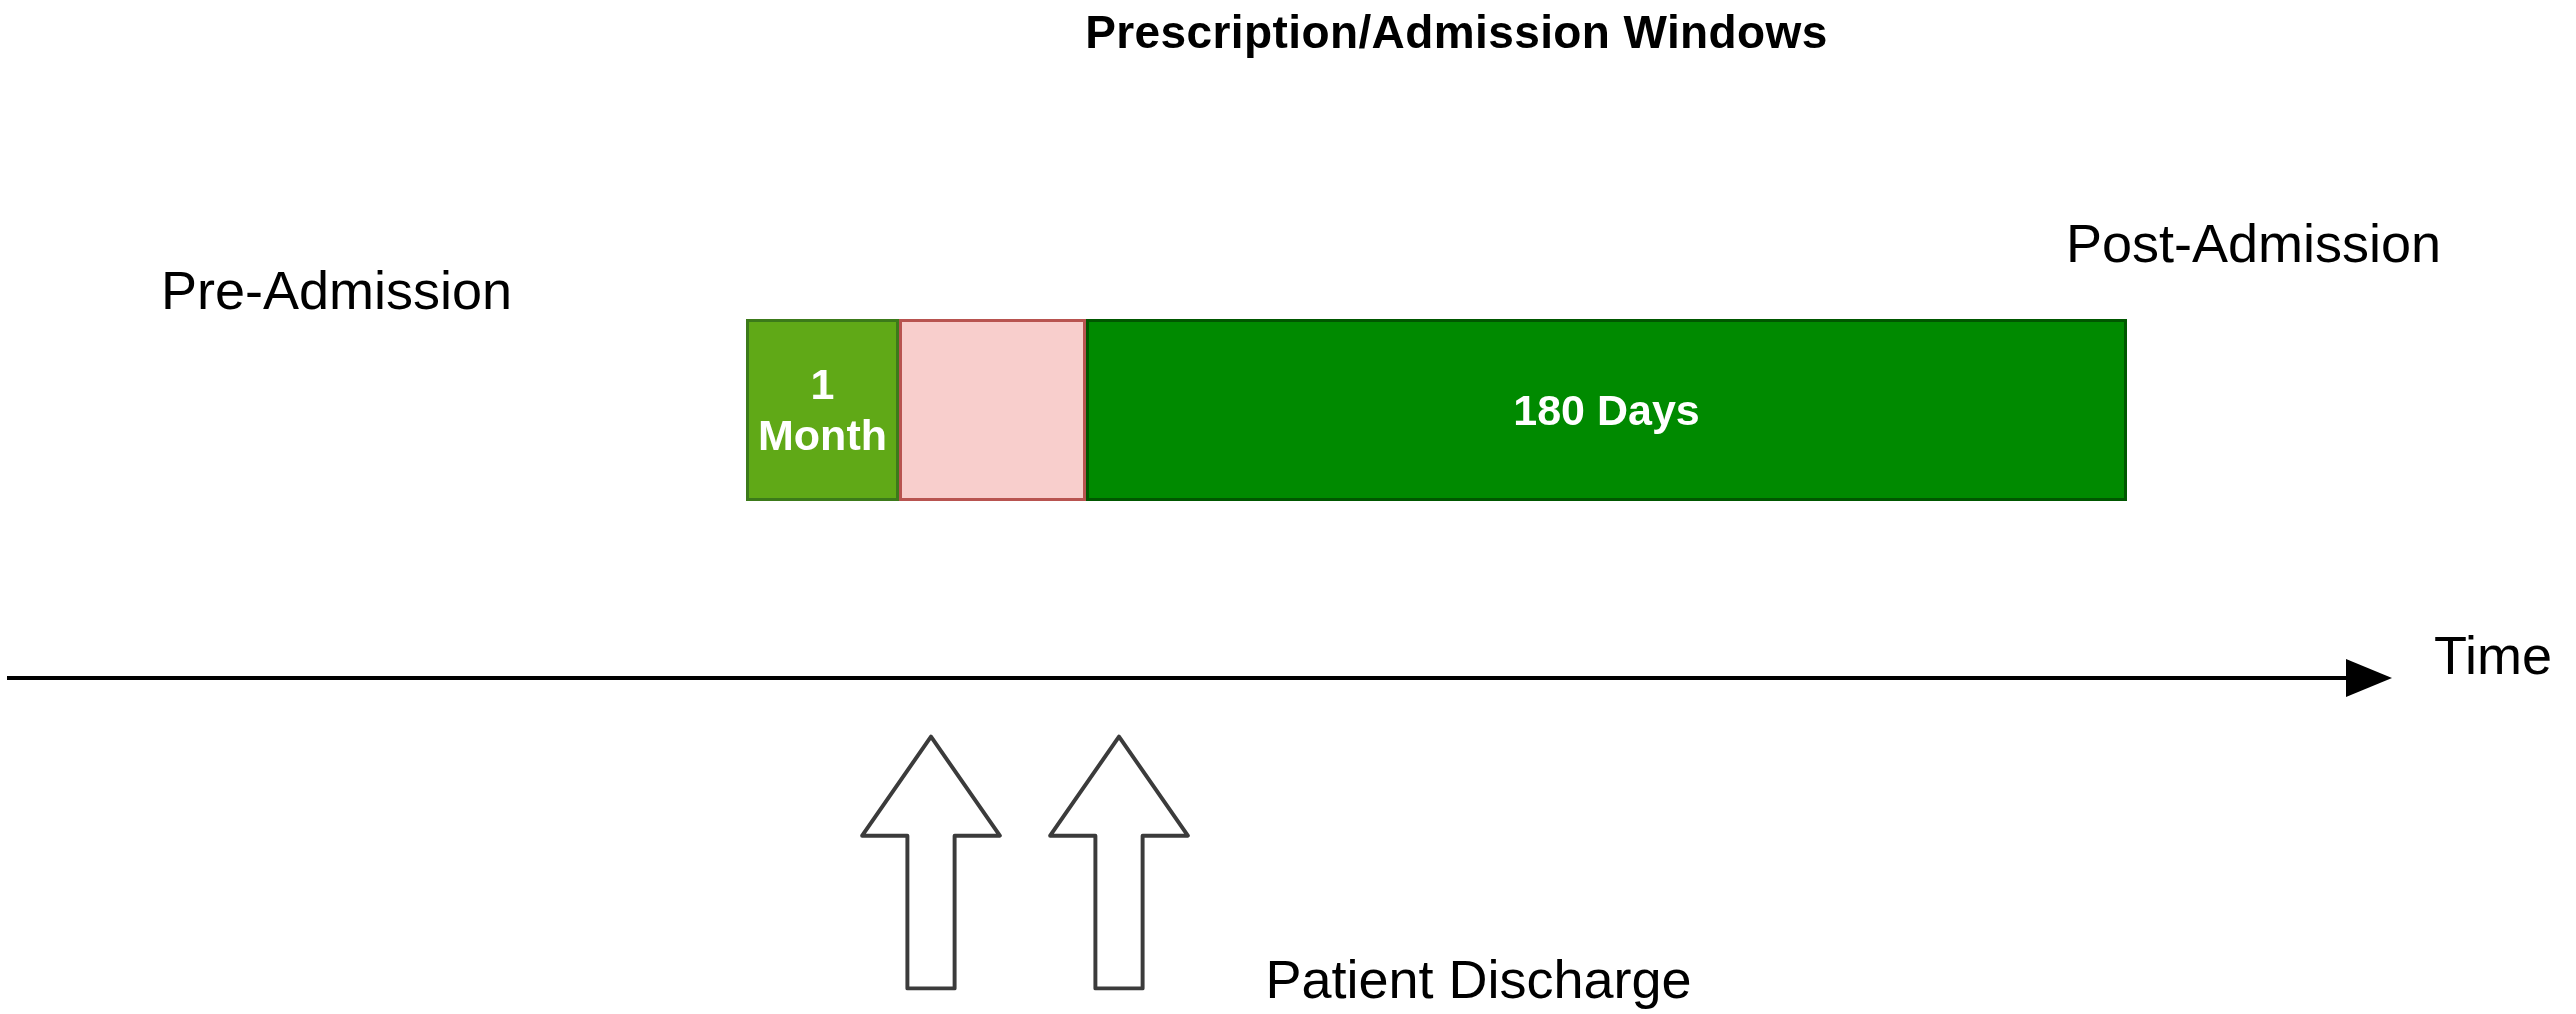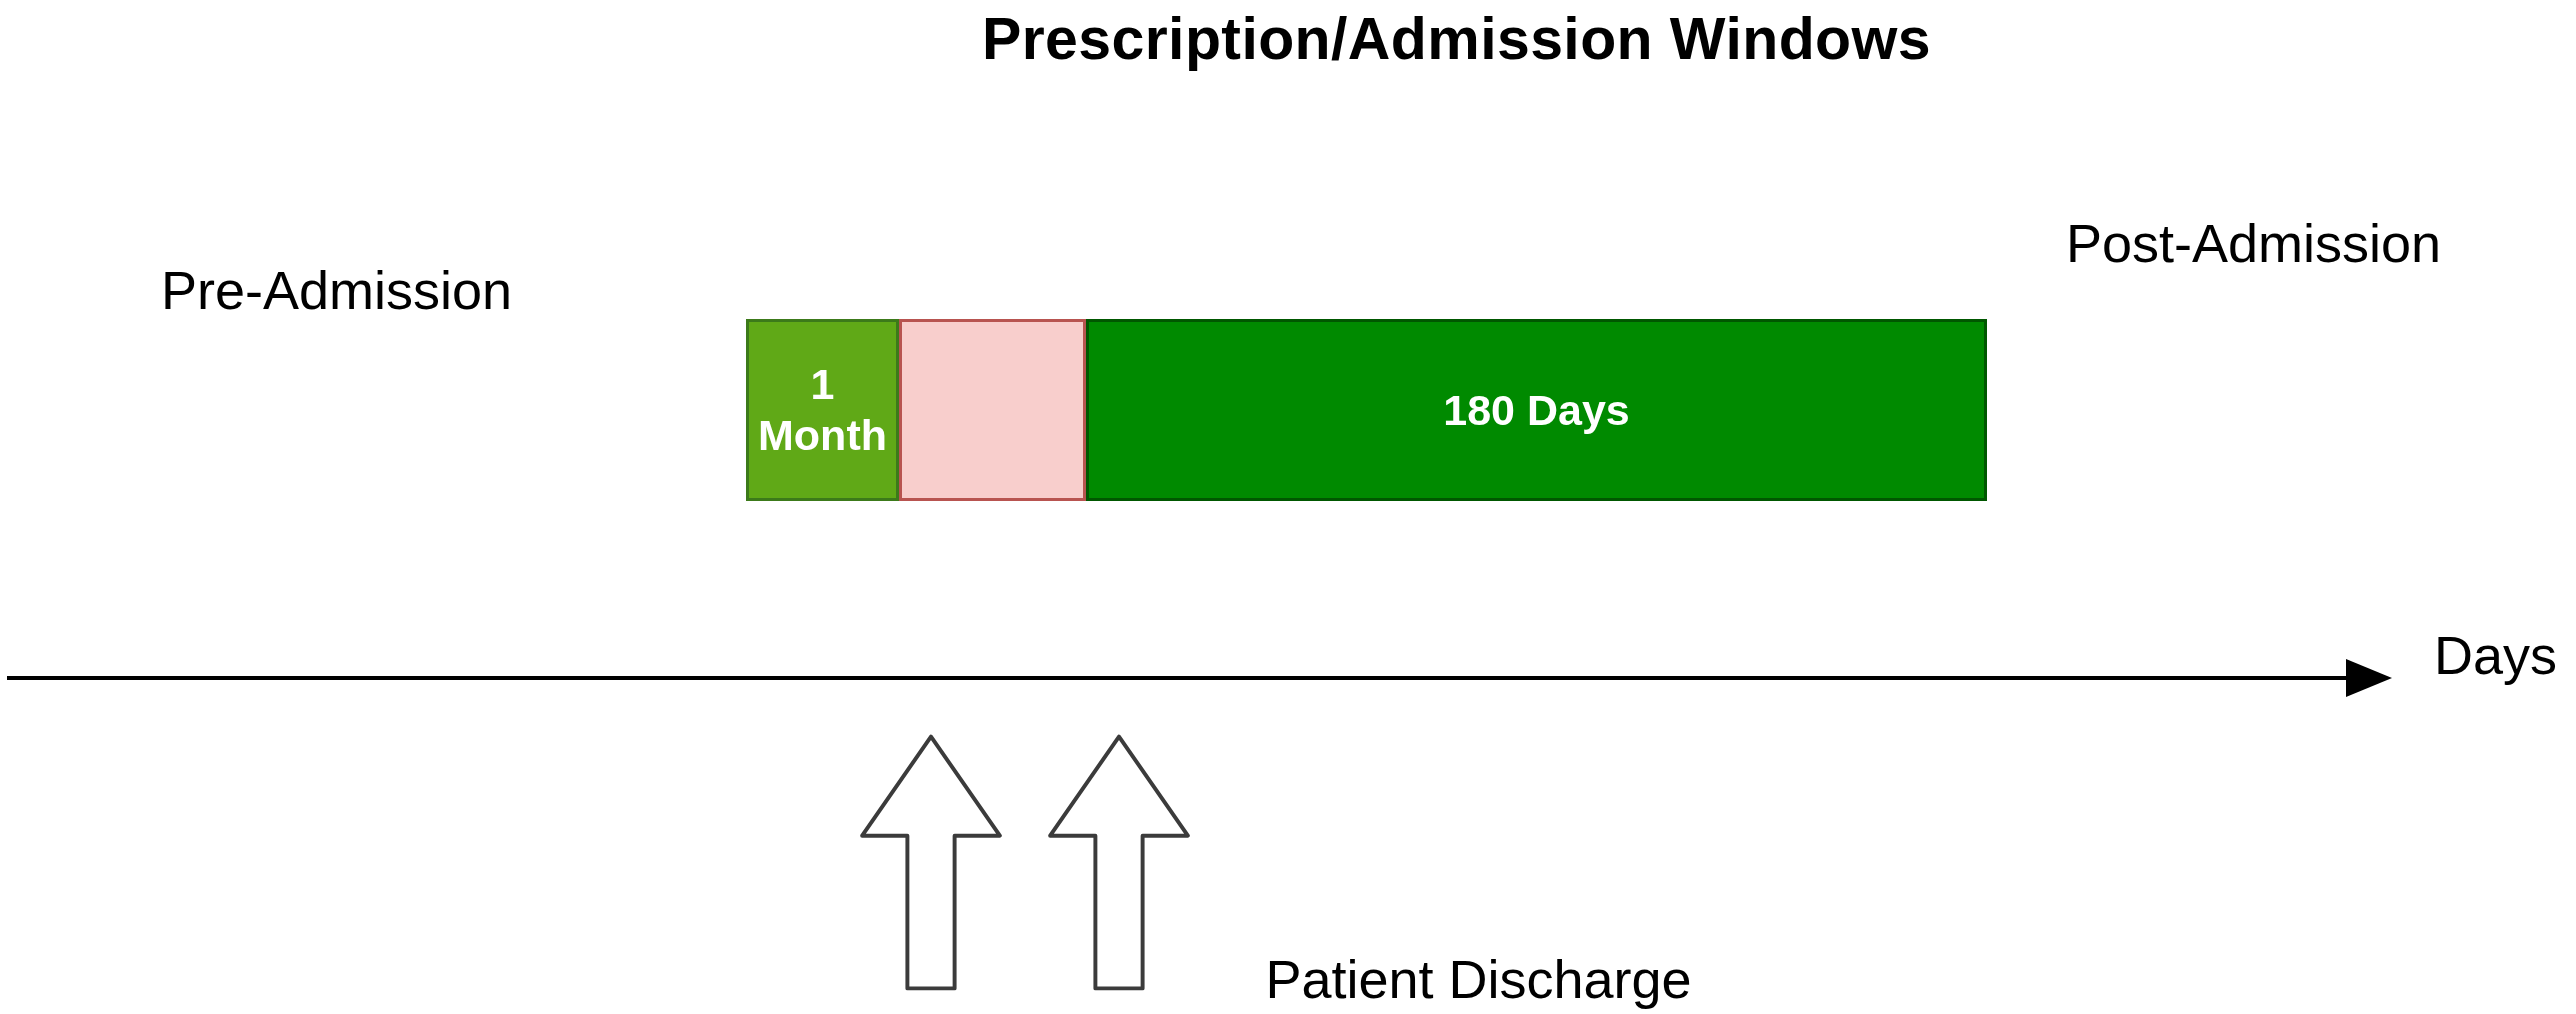--- a/index.html
+++ b/index.html
@@ -15,21 +15,21 @@
     font-family: "Liberation Sans", sans-serif;
     color: #000000;
     overflow: hidden;
   }
   .diagram-title {
     position: absolute;
     left: 964px;
     top: 4.9px;
     width: 985px;
     text-align: center;
-    font-size: 59px;
+    font-size: 46px;
     font-weight: bold;
     letter-spacing: 0.4px;
     white-space: nowrap;
   }
   .phase-label {
     position: absolute;
     top: 212px;
     width: 509px;
     text-align: center;
     font-size: 54px;
@@ -50,21 +50,21 @@
   .bar-segment {
     box-sizing: border-box;
     border: 3.3px solid #000;
     display: flex;
     align-items: center;
     justify-content: center;
     height: 100%;
   }
   .seg-0 { width: 153px; }
   .seg-1 { width: 187px; }
-  .seg-2 { width: 901px; }
+  .seg-2 { width: 1041px; }
   .seg-label {
     font-size: 43px;
     font-weight: bold;
     text-align: center;
     line-height: 1.18;
   }
   .seg-0 .seg-label { width: 140px; } 
 
   .time-axis-line {
     position: absolute;
@@ -131,21 +131,21 @@
     <div class="bar-segment seg-1" style="background: rgb(248, 206, 204); border-color: rgb(184, 84, 80); color: rgb(255, 255, 255);">
       <span class="seg-label"></span>
     </div>
     <div class="bar-segment seg-2" style="background: rgb(0, 138, 0); border-color: rgb(0, 87, 0); color: rgb(255, 255, 255);">
       <span class="seg-label">180 Days</span>
     </div>
   </div>
 
   <div class="time-axis-line" style="background: rgb(0, 0, 0);"></div>
   <div class="time-axis-head"></div>
-  <div class="time-label">Days</div>
+  <div class="time-label">Time</div>
 
   <svg class="event-arrow arrow-admission" viewBox="-4 -4 183 328">
     <polygon points="87.5,0 175,126 117.5,126 117.5,320 57.5,320 57.5,126 0,126" fill="#ffffff" stroke="#3b3b3b" stroke-width="5" stroke-linejoin="round"></polygon>
   </svg>
 
   <svg class="event-arrow arrow-discharge" viewBox="-4 -4 183 328">
     <polygon points="87.5,0 175,126 117.5,126 117.5,320 57.5,320 57.5,126 0,126" fill="#ffffff" stroke="#3b3b3b" stroke-width="5" stroke-linejoin="round"></polygon>
   </svg>
 
 

